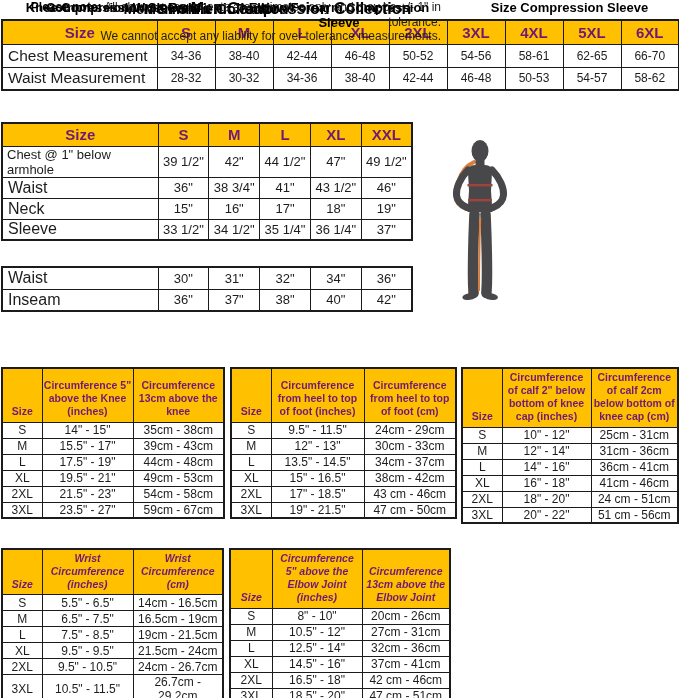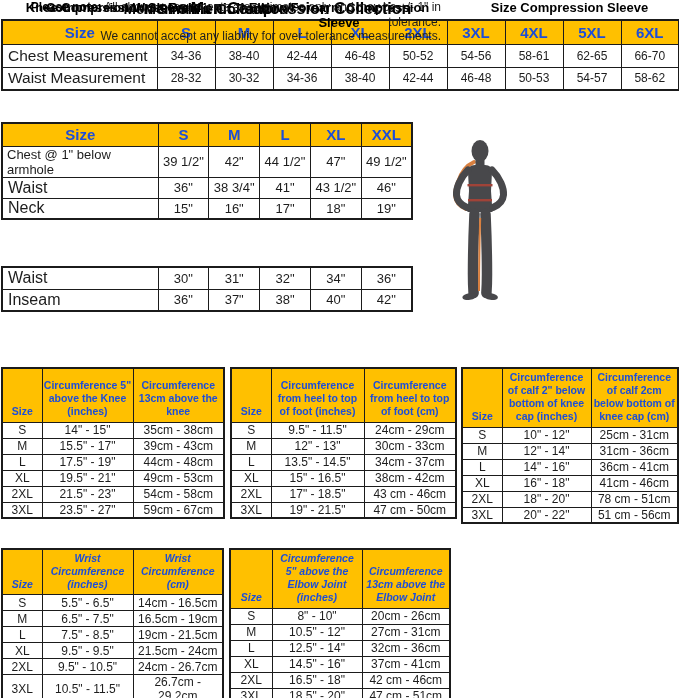--- a/index.html
+++ b/index.html
@@ -9,21 +9,21 @@
     font-family: "Liberation Sans", sans-serif; color: #1d1d1d; background: #fff;
     overflow: hidden;
   }
   .abs { position: absolute; }
   .big-title { font-size: 16px; font-weight: bold; color: #000; text-align: center; }
   .sub-title { font-size: 15px; font-weight: bold; color: #000; text-align: center; }
   .sm-title  { font-size: 13px; font-weight: bold; color: #000; text-align: center; }
 
   table.tbl { border-collapse: collapse; table-layout: fixed; background: #fff; border: 2px solid #1b1b1b; }
   table.tbl th, table.tbl td { border: 1px solid #1b1b1b; text-align: center; vertical-align: middle; overflow: hidden; }
-  table.tbl th { background: #FFC000; font-weight: bold; color: #1d4ed8; }
+  table.tbl th { background: #FFC000; font-weight: bold; color: #701a75; }
 
   
   #t1 { width: 677px; } #t1 tr.hdr { height: 24px; } #t1 tr.data { height: 23px; }
   #t1 th { font-size: 15px; } #t1 td { font-size: 12px; }
   #t1 td.lbl { font-size: 15.5px; text-align: left; padding-left: 5px; }
 
   #t2 { width: 410px; } #t2 tr.hdr { height: 23px; } #t2 tr.data { height: 21px; }
   #t2 th { font-size: 15px; } #t2 td { font-size: 13px; }
   #t2 td.lbl { font-size: 16px; text-align: left; padding-left: 5px; }
   #t2 td.lbl-sm { font-size: 13px; text-align: left; padding-left: 4px; }
@@ -125,20 +125,28 @@
       <td>43 1/2"</td>
       <td>46"</td>
     </tr>
     <tr class="data">
       <td class="lbl">Neck</td>
       <td>15"</td>
       <td>16"</td>
       <td>17"</td>
       <td>18"</td>
       <td>19"</td>
+    </tr>
+    <tr class="data">
+      <td class="lbl">Sleeve</td>
+      <td>33 1/2"</td>
+      <td>34 1/2"</td>
+      <td>35 1/4"</td>
+      <td>36 1/4"</td>
+      <td>37"</td>
     </tr>
   </tbody>
     </table>
 
   <svg class="abs" style="left:449px; top:136px;" width="66" height="170" viewBox="0 0 66 170">
 
     <path d="M25,26 C16,30 11.5,38 9,46 C7,51 5.8,56 6.3,60.5 C6.9,66 11.5,70.5 17,73" fill="none" stroke="#d87f3f" stroke-width="4" stroke-linecap="round"></path>
 
     <g fill="#48484b" stroke="none">
       <ellipse cx="31" cy="15" rx="8.5" ry="11"></ellipse>
@@ -309,21 +317,21 @@
       <td>36cm - 41cm</td>
     </tr>
     <tr class="data">
       <td>XL</td>
       <td>16" - 18"</td>
       <td>41cm - 46cm</td>
     </tr>
     <tr class="data">
       <td>2XL</td>
       <td>18" - 20"</td>
-      <td>78 cm - 51cm</td>
+      <td>24 cm - 51cm</td>
     </tr>
     <tr class="data">
       <td>3XL</td>
       <td>20" - 22"</td>
       <td>51 cm - 56cm</td>
     </tr>
   </tbody>
     </table>
 
   <div class="abs sm-title" style="left:1px; top:532; width:221px;margin-left:12px;">Compression Wrist Band</div>

